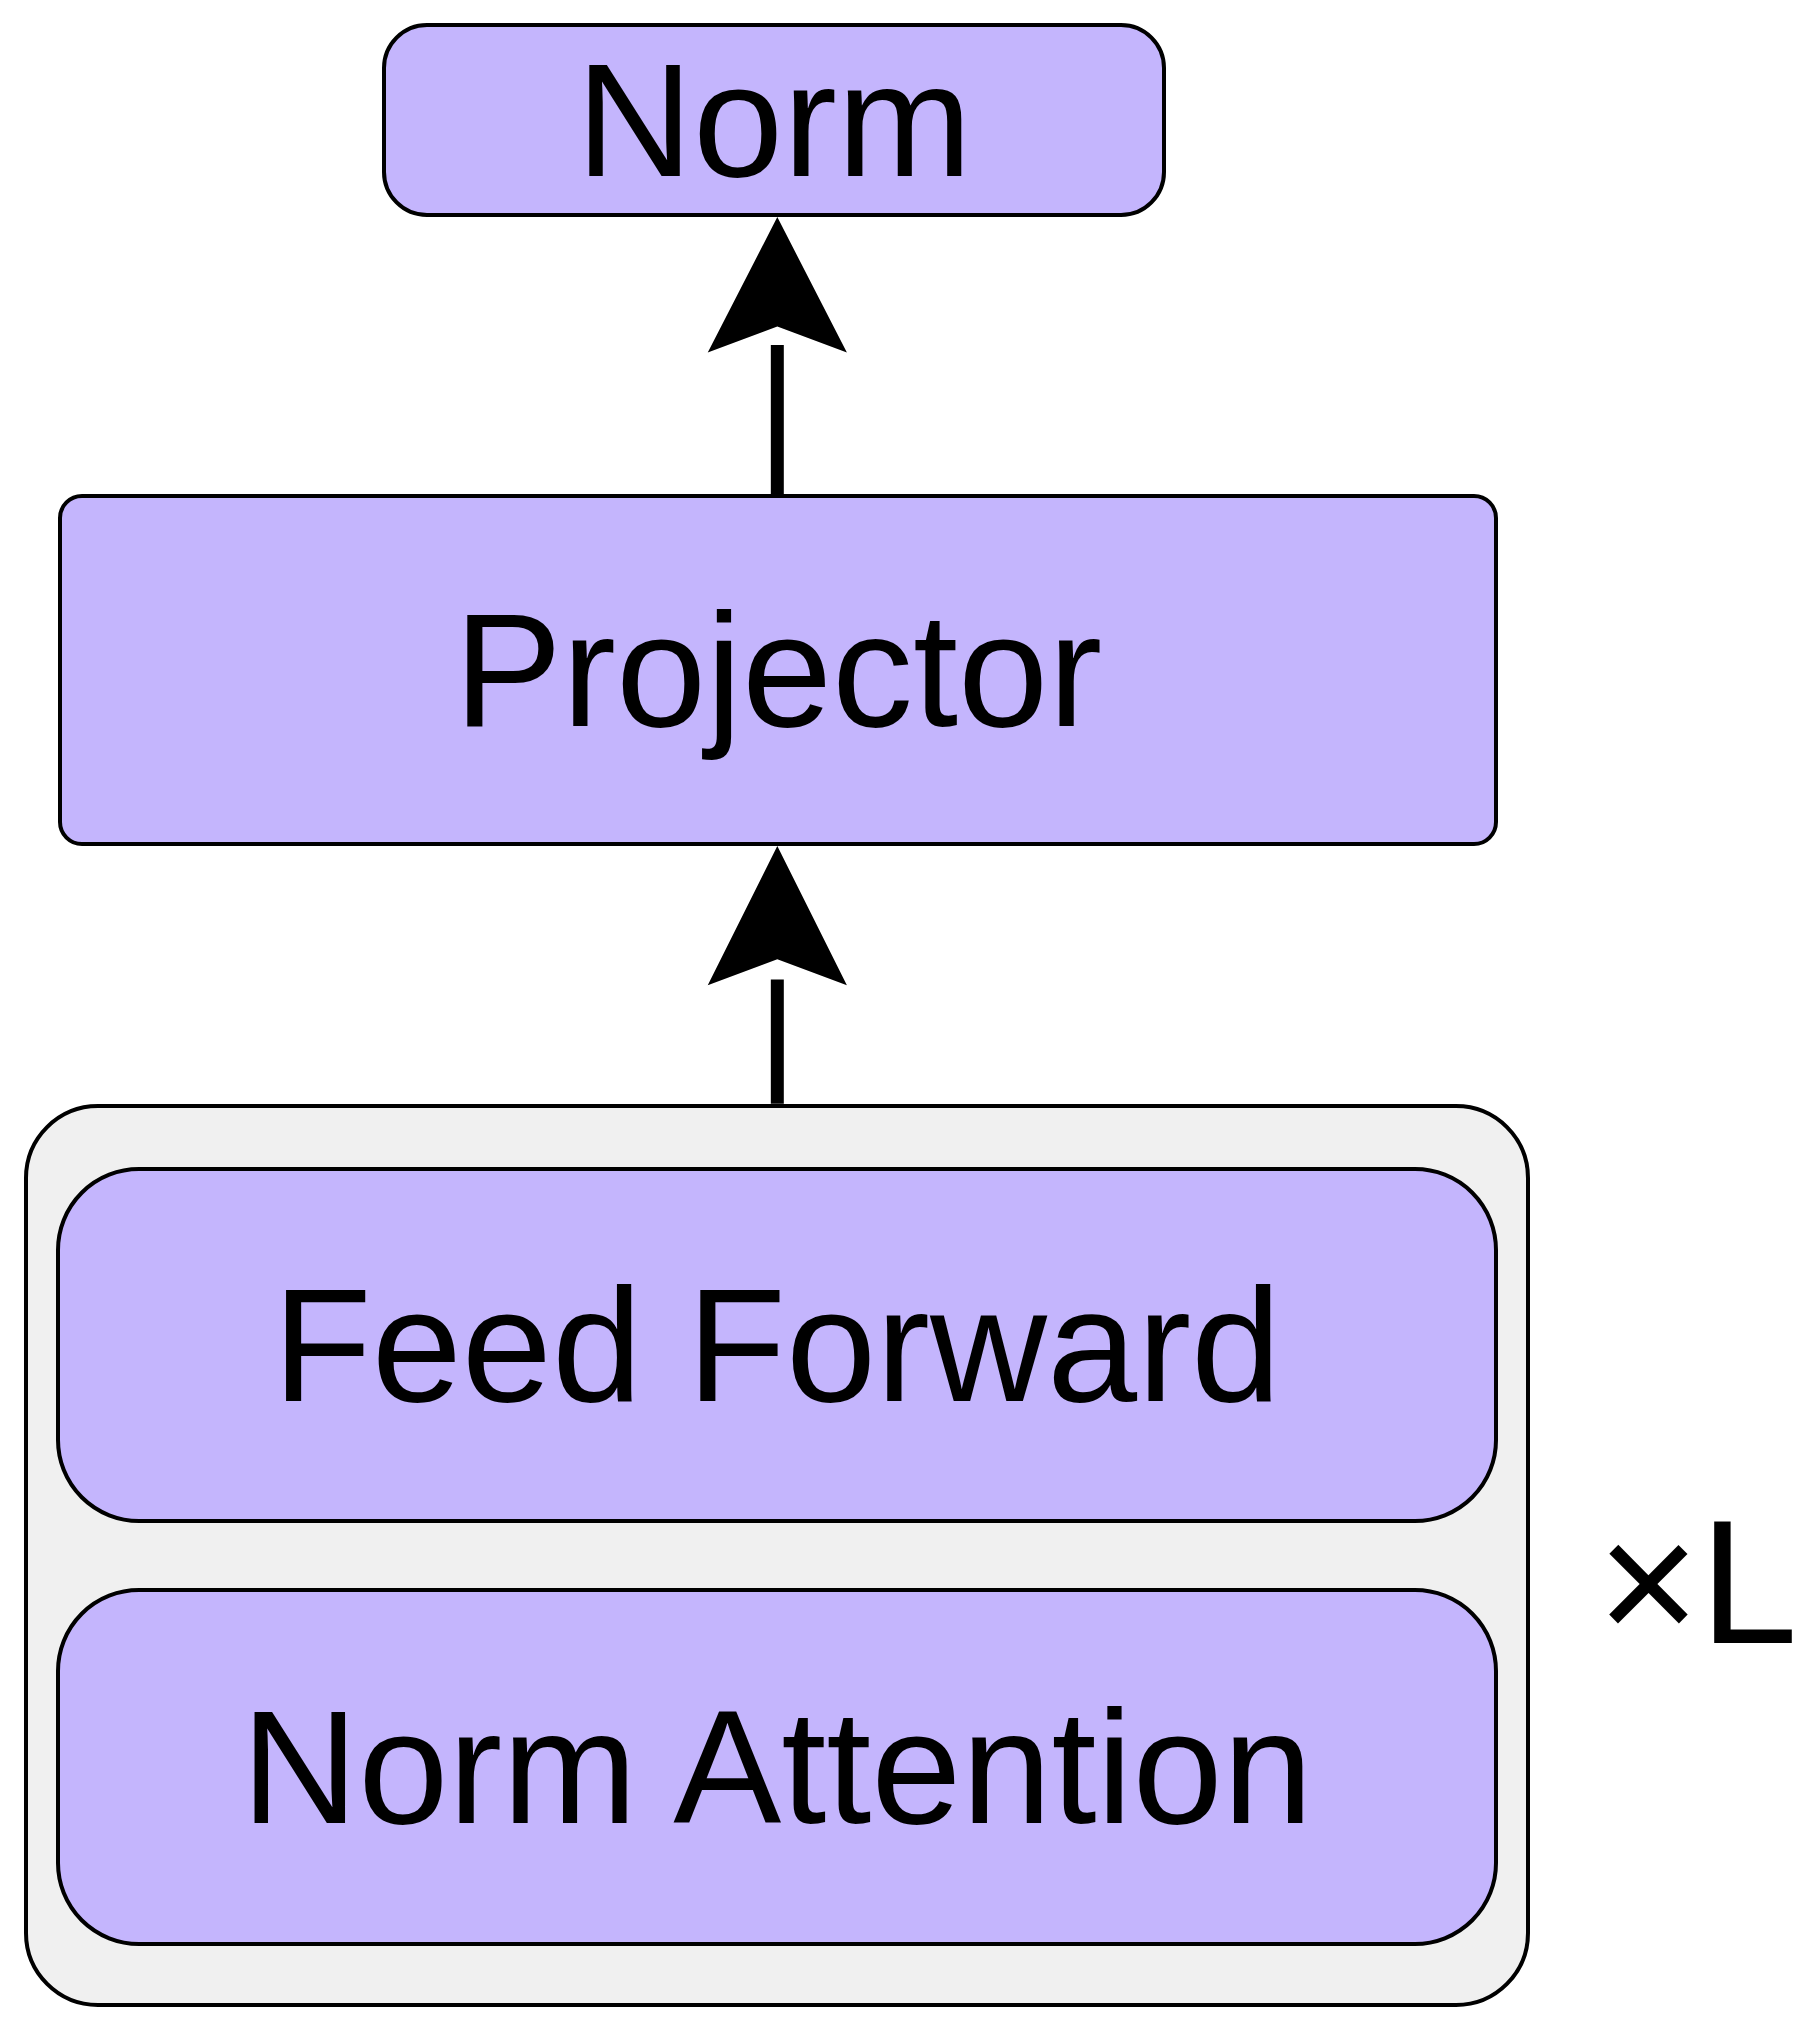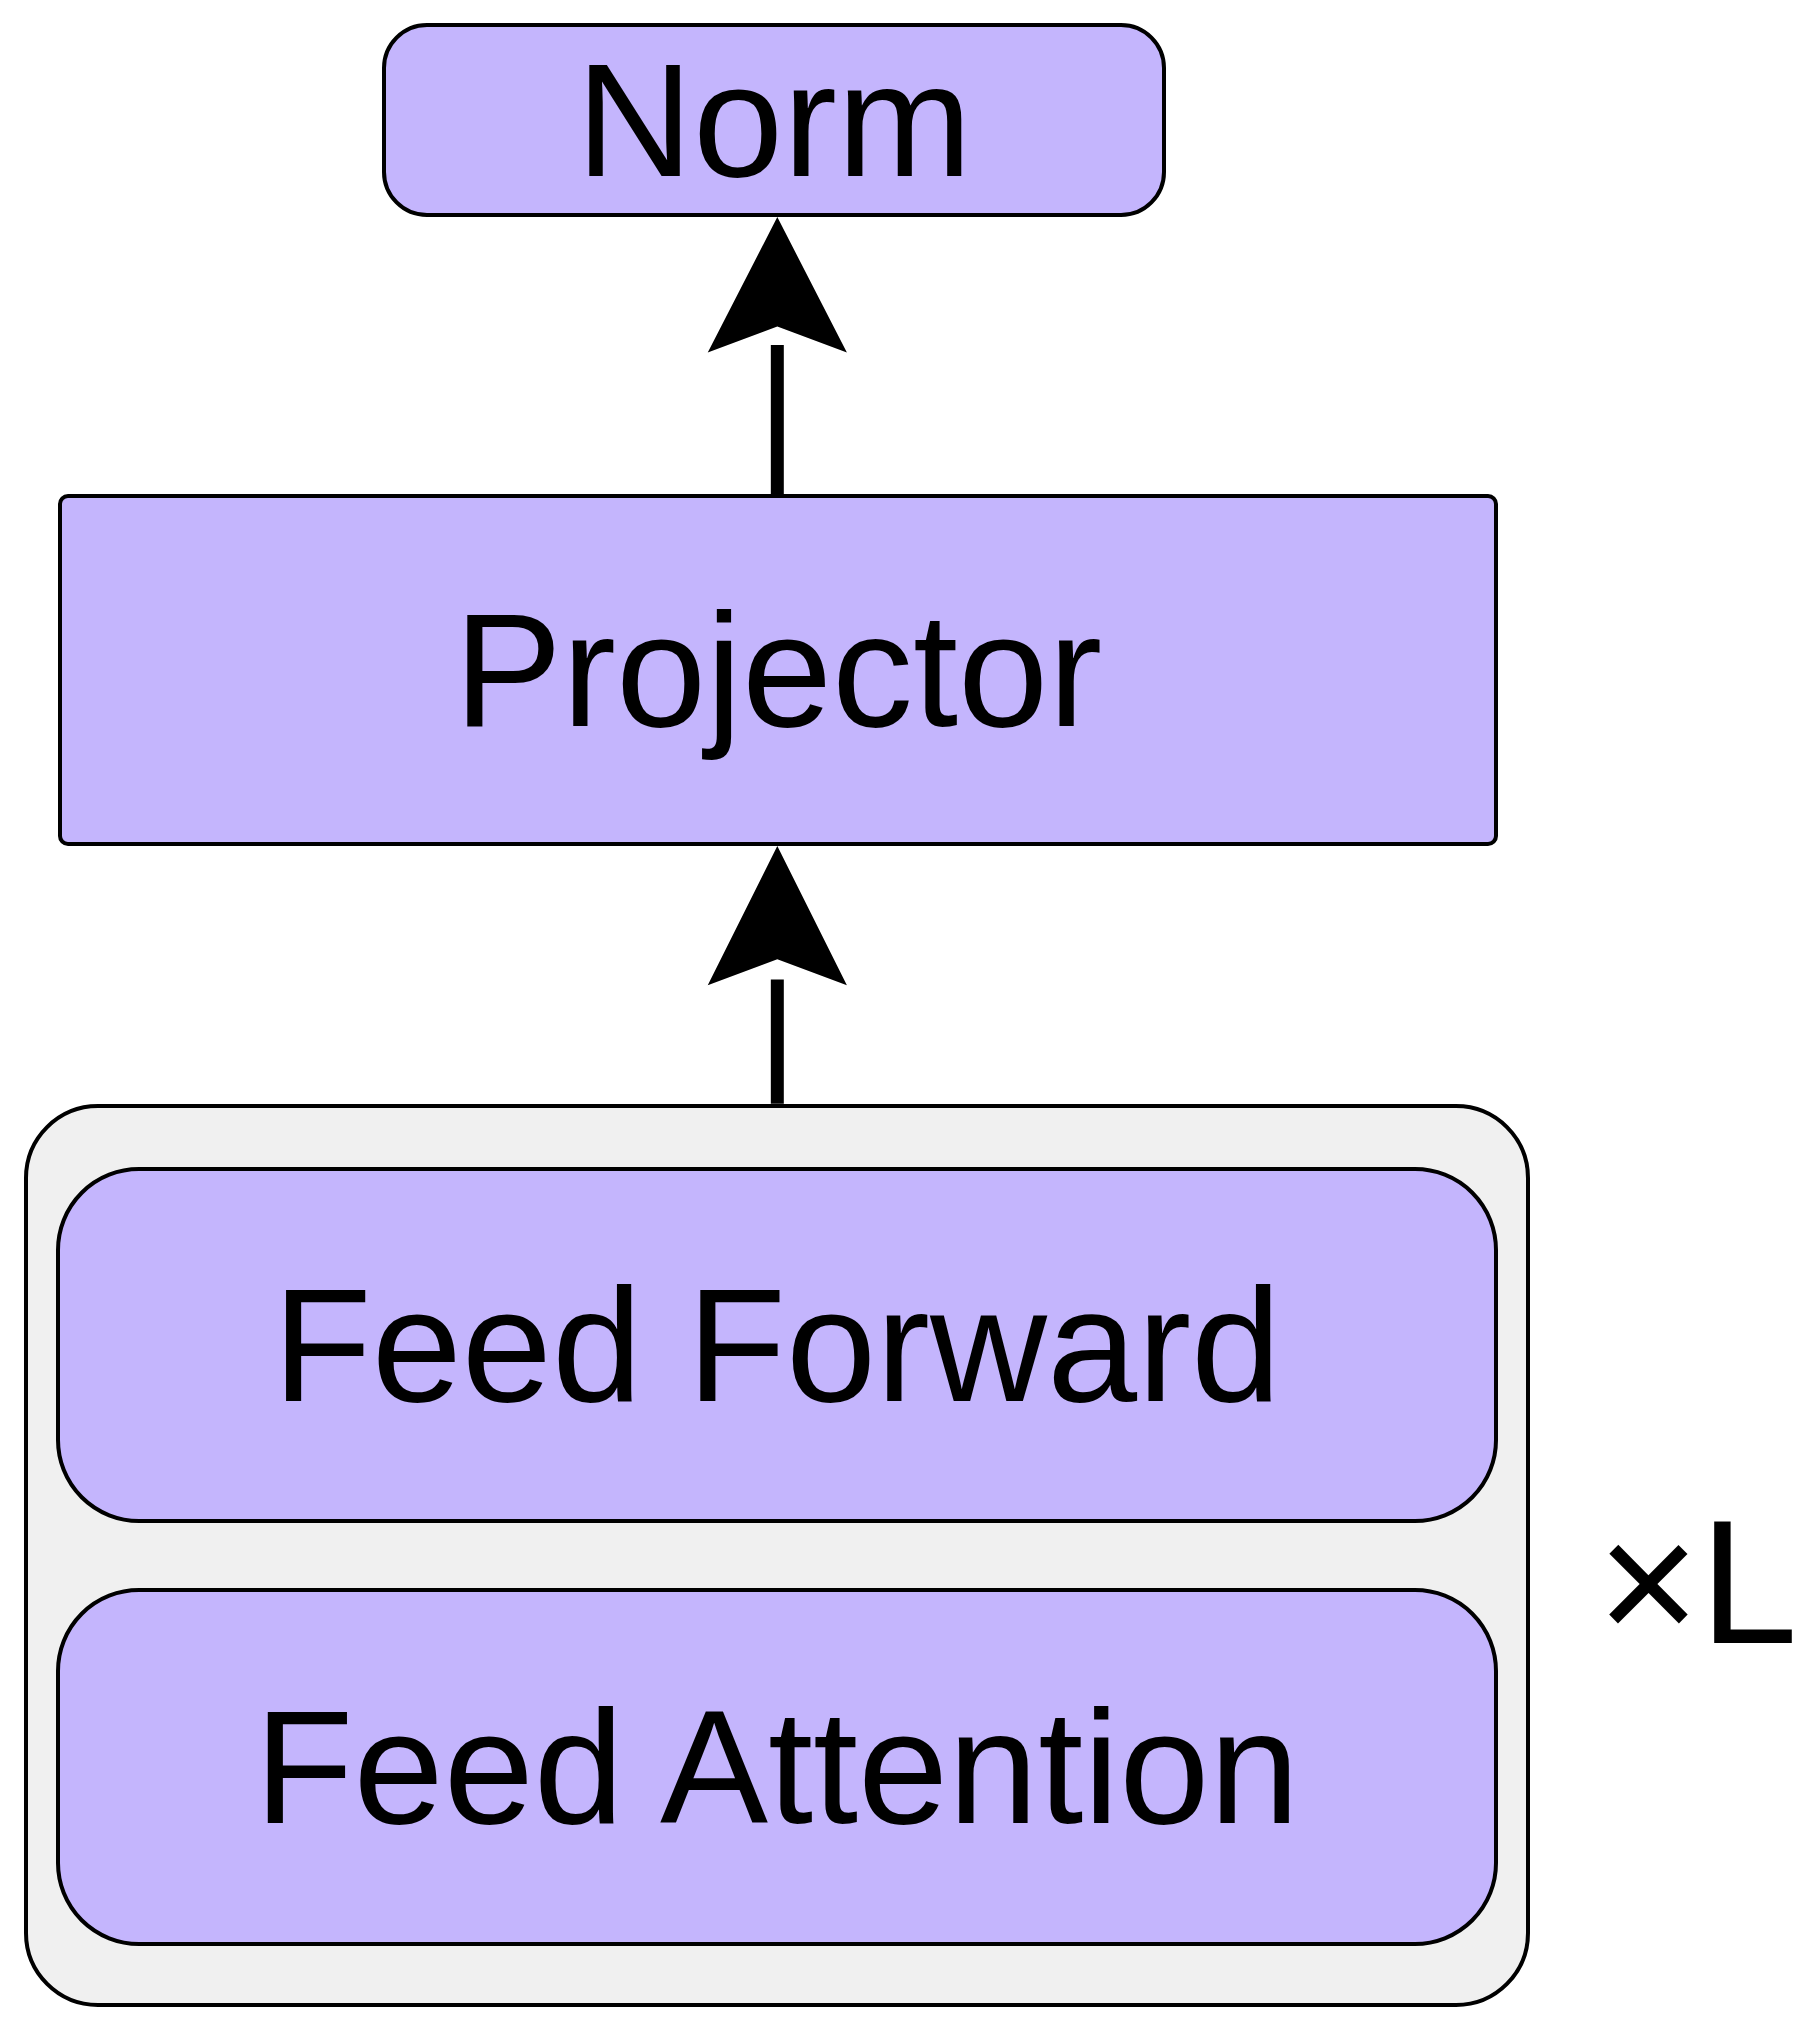--- a/index.html
+++ b/index.html
@@ -39,21 +39,21 @@
   
   #norm-node {
     left: 382px;  top: 23px;
     width: 784px; height: 194px;
     border-radius: 45px;
     font-size: 162px;
   }
   #projector-node {
     left: 58px;   top: 494px;
     width: 1440px; height: 352px;
-    border-radius: 10px;
+    border-radius: 24px;
     font-size: 162px;
   }
   #block-container {
     left: 24px;   top: 1104px;
     width: 1506px; height: 903px;
     border-radius: 74px;
   }
   #feedforward-node {
     left: 56px;   top: 1167px;
     width: 1442px; height: 356px;
@@ -105,21 +105,21 @@
     <span>Projector</span>
   </div>
 
   <div class="node grey" id="block-container"></div>
 
   <div class="node green" id="feedforward-node">
     <span>Feed Forward</span>
   </div>
 
   <div class="node green" id="selfattention-node">
-    <span>Feed Attention</span>
+    <span>Norm Attention</span>
   </div>
 
   <div id="repeat-label">×L</div>
 
   <svg id="arrow-layer" viewBox="0 0 1961 2197" width="1819" height="2038">
 
     <g>
       <line x1="838" y1="533" x2="838" y2="372" stroke="#000000" stroke-width="14"></line>
       <path d="M 838 234 L 913 380 L 838 352 L 763 380 Z" fill="#000000"></path>
     </g>

